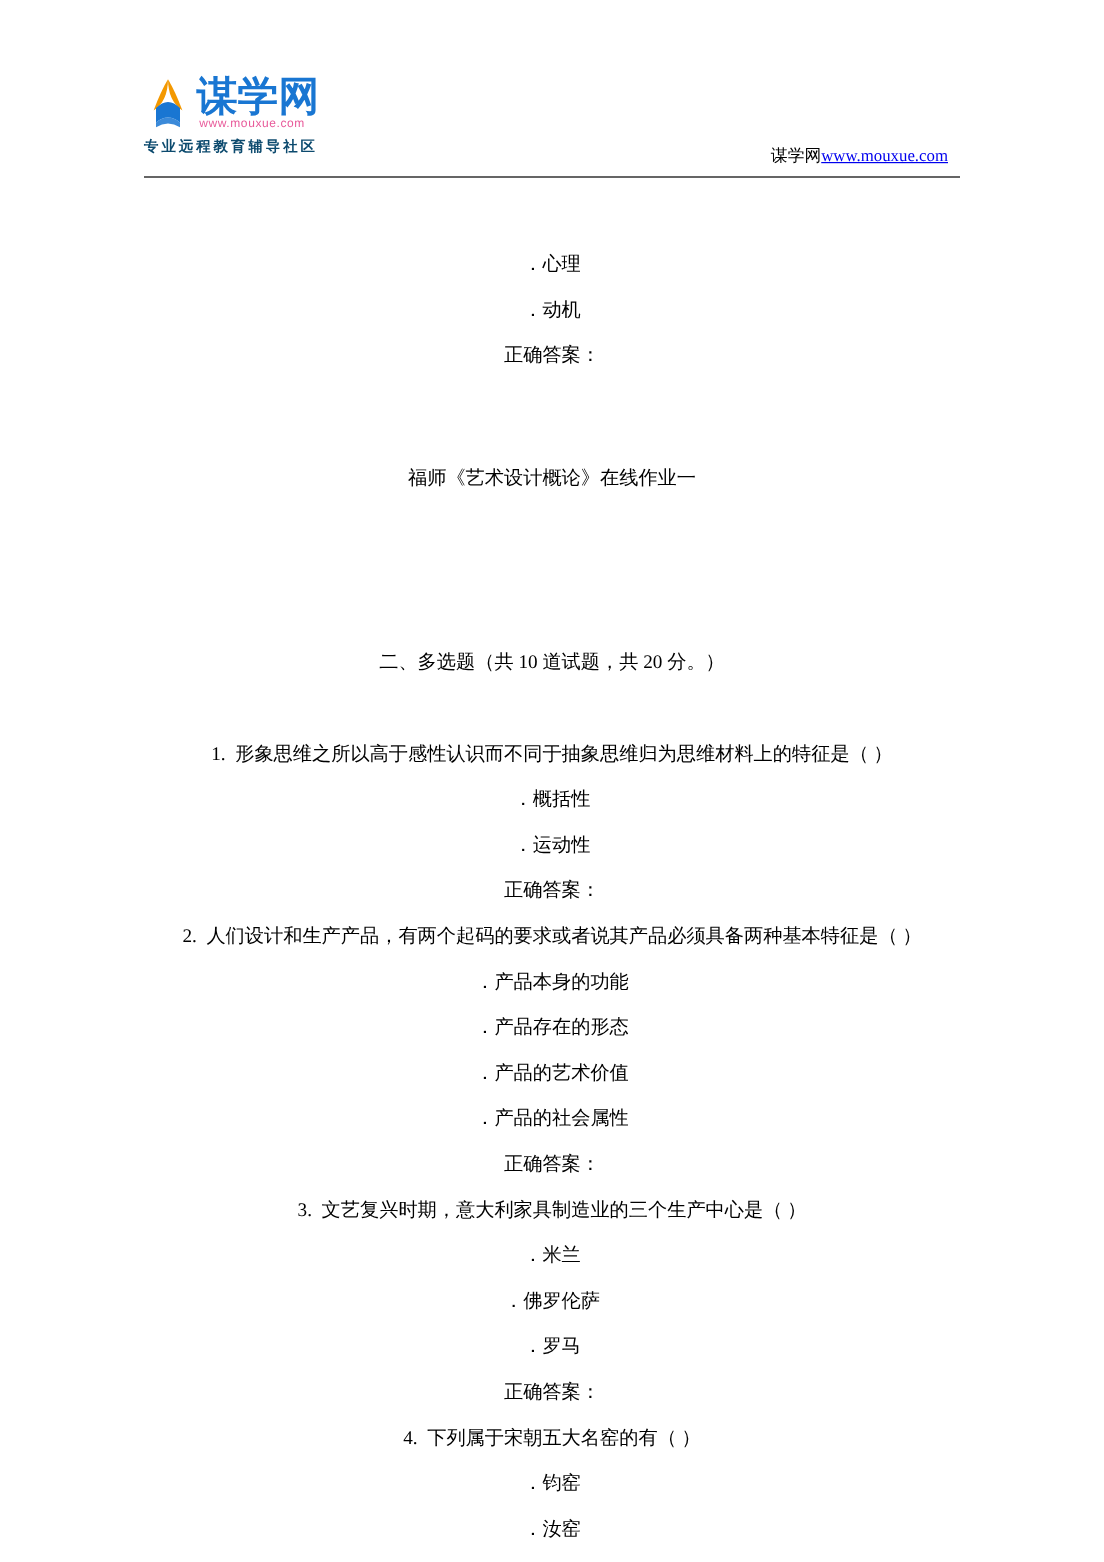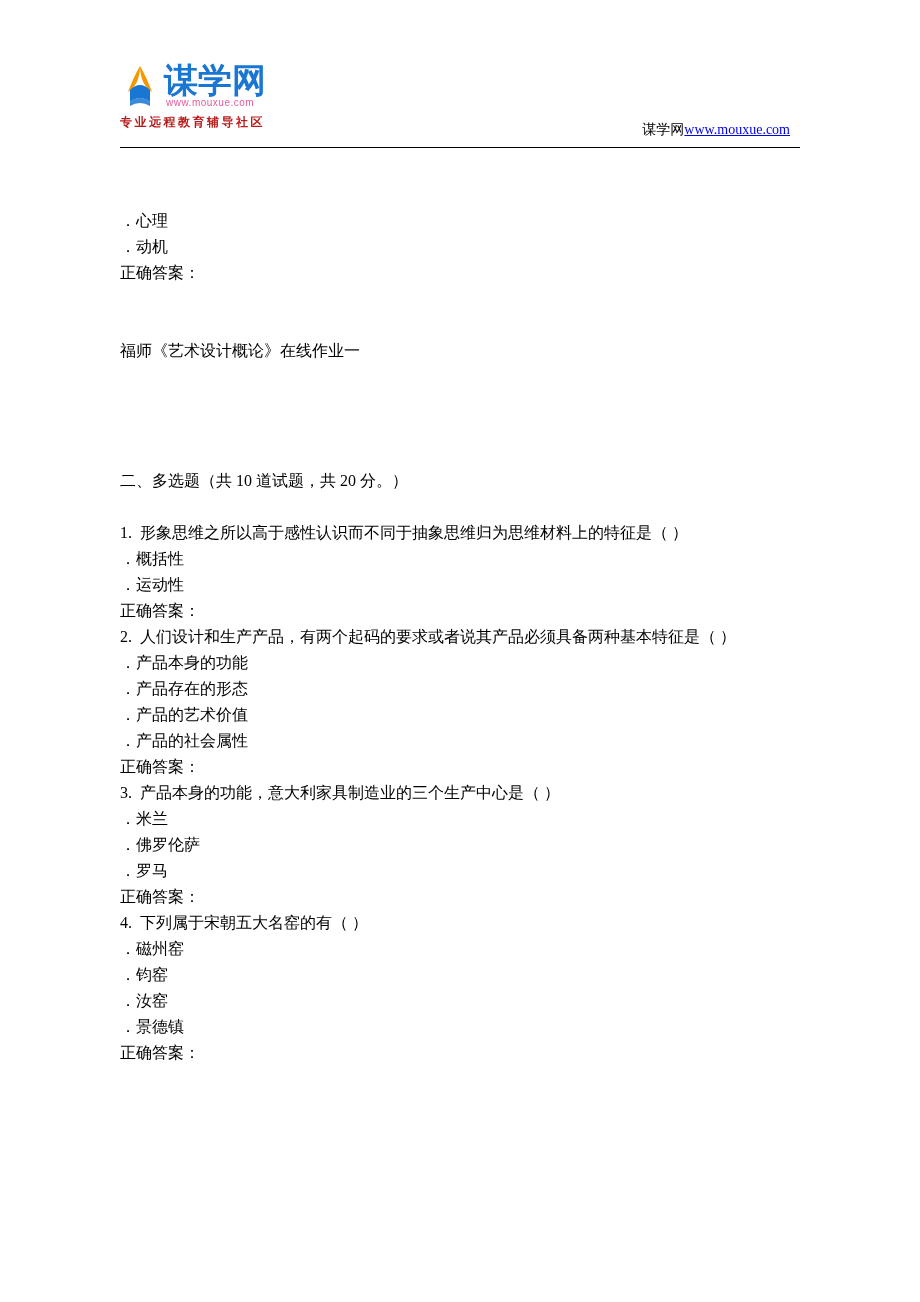--- a/index.html
+++ b/index.html
@@ -20,21 +20,21 @@
     height: 85px;
   }
   .logo {
     position: absolute;
     left: 0; top: 0;
   }
   .logo svg { display: block; }
   .logo-tagline {
     font-family: "SimHei", sans-serif;
     font-size: 12px;
-    color: #b91c1c;
+    color: #0c4a6e;
     letter-spacing: 2.5px;
     margin-top: 2px;
     font-weight: bold;
   }
   .header-right {
     position: absolute;
     right: 10px;
     bottom: 4px;
     font-size: 14px;
   }
@@ -44,22 +44,23 @@
   }
   .header-right .label { color: #000; }
   .hr {
     border: none;
     border-top: 1.5px solid #000;
     margin-top: 4px;
     margin-bottom: 60px;
   }
   .content p {
     line-height: 26px;
-    margin: 0;
+    margin: 12px;
     white-space: pre-wrap;
+    text-align: center;
   }
   .gap-small { height: 26px; }
   .gap-med { height: 52px; }
   .gap-xlarge { height: 104px; }
 </style>
 </head>
 <body>
 
 <div class="page">
   <div class="header">
@@ -101,28 +102,27 @@
     <p>．运动性</p>
     <p>正确答案：</p>
 
     <p><span>2.</span><span>  人们设计和生产产品，有两个起码的要求或者说其产品必须具备两种基本特征是（ ）</span></p>
     <p>．产品本身的功能</p>
     <p>．产品存在的形态</p>
     <p>．产品的艺术价值</p>
     <p>．产品的社会属性</p>
     <p>正确答案：</p>
 
-    <p><span>3.</span><span>  产品本身的功能，意大利家具制造业的三个生产中心是（ ）</span></p>
+    <p><span>3.</span><span>  文艺复兴时期，意大利家具制造业的三个生产中心是（ ）</span></p>
     <p>．米兰</p>
     <p>．佛罗伦萨</p>
     <p>．罗马</p>
     <p>正确答案：</p>
 
     <p><span>4.</span><span>  下列属于宋朝五大名窑的有（ ）</span></p>
-    <p>．磁州窑</p>
     <p>．钧窑</p>
     <p>．汝窑</p>
     <p>．景德镇</p>
     <p>正确答案：</p>
 
 
   </div>
 </div>
 
 </body></html>

